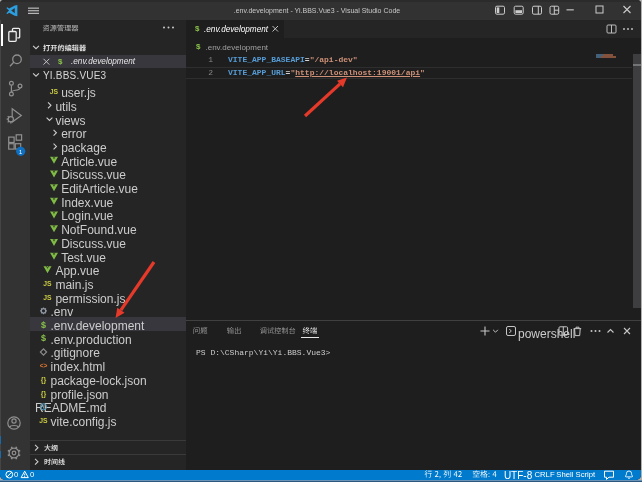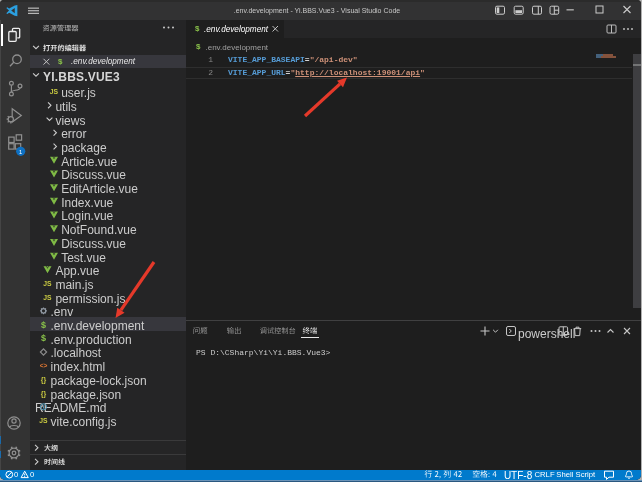--- a/index.html
+++ b/index.html
@@ -19,21 +19,21 @@
 <div class="abs" style="left:187px;top:2px;width:260px;height:18px;line-height:18px;font-size:7px;color:#c8c8c8;text-align:center">.env.development - Yi.BBS.Vue3 - Visual Studio Code</div>
 
 <div class="abs" style="left:0;top:20px;width:30px;height:450px;background:#333333;border-left:1px solid #454545"></div>
 <div class="abs" style="left:1px;top:24px;width:1.6px;height:22px;background:#ffffff"></div>
 
 <div class="abs" style="left:30px;top:20px;width:156px;height:450px;background:#252526"></div>
 
 <div class="abs" style="left:30px;top:54.7px;width:156px;height:13.7px;background:#37373d"></div>
 <div class="abs" style="left:58px;top:56.5px;font-weight:bold;font-size:8px;color:#8ac24a">$</div>
 <div class="abs lbl" style="left:71px;top:57.4px;font-style:italic;font-size:8.2px;color:#e8e8e8">.env.development</div>
-<div class="abs" style="left:43px;top:70px;font-weight:bold;font-size:12px;color:#d6d6d6;letter-spacing:0.2px">YI.BBS.VUE3</div>
+<div class="abs" style="left:43px;top:70px;font-weight:normal;font-size:10px;color:#d6d6d6;letter-spacing:0.2px">YI.BBS.VUE3</div>
 
 <div class="abs" style="left:30px;top:317.3px;width:156px;height:13.7px;background:#37373d"></div>
 <div class="abs lbl" style="left:61.2px;top:86.14999999999999px">user.js</div>
 <div class="abs lbl" style="left:55.4px;top:99.85px">utils</div>
 <div class="abs lbl" style="left:55.4px;top:113.54999999999998px">views</div>
 <div class="abs lbl" style="left:61.2px;top:127.25px">error</div>
 <div class="abs lbl" style="left:61.2px;top:140.95px">package</div>
 <div class="abs lbl" style="left:61.2px;top:154.65px">Article.vue</div>
 <div class="abs lbl" style="left:61.2px;top:168.35px">Discuss.vue</div>
 <div class="abs lbl" style="left:61.2px;top:182.04999999999998px">EditArticle.vue</div>
@@ -41,24 +41,24 @@
 <div class="abs lbl" style="left:61.2px;top:209.45px">Login.vue</div>
 <div class="abs lbl" style="left:61.2px;top:223.15px">NotFound.vue</div>
 <div class="abs lbl" style="left:61.2px;top:236.85px">Discuss.vue</div>
 <div class="abs lbl" style="left:61.2px;top:250.55px">Test.vue</div>
 <div class="abs lbl" style="left:55.4px;top:264.25px">App.vue</div>
 <div class="abs lbl" style="left:55.4px;top:277.95px">main.js</div>
 <div class="abs lbl" style="left:55.4px;top:291.65000000000003px">permission.js</div>
 <div class="abs lbl" style="left:50.5px;top:305.35px">.env</div>
 <div class="abs lbl" style="left:50.5px;top:319.05px">.env.development</div>
 <div class="abs lbl" style="left:50.5px;top:332.75px">.env.production</div>
-<div class="abs lbl" style="left:50.5px;top:346.45000000000005px">.localhost</div>
+<div class="abs lbl" style="left:50.5px;top:346.45000000000005px">.gitignore</div>
 <div class="abs lbl" style="left:50.5px;top:360.15000000000003px">index.html</div>
 <div class="abs lbl" style="left:50.5px;top:373.85px">package-lock.json</div>
-<div class="abs lbl" style="left:50.5px;top:387.55px">package.json</div>
+<div class="abs lbl" style="left:50.5px;top:387.55px">profile.json</div>
 <div class="abs lbl" style="left:35px;top:401.25px">README.md</div>
 <div class="abs lbl" style="left:50.5px;top:414.95px">vite.config.js</div>
 
 <div class="abs" style="left:30px;top:440.4px;width:156px;height:1px;background:#3a3a3b"></div>
 <div class="abs" style="left:30px;top:454.4px;width:156px;height:1px;background:#3a3a3b"></div>
 
 <div class="abs" style="left:186px;top:20px;width:456px;height:18px;background:#252526"></div>
 <div class="abs" style="left:186px;top:20px;width:98px;height:18px;background:#1e1e1e"></div>
 <div class="abs" style="left:195px;top:24px;font-weight:bold;font-size:8px;color:#8ac24a">$</div>
 <div class="abs" style="left:204px;top:24.8px;font-size:8.2px;font-style:italic;color:#ffffff">.env.development</div>

